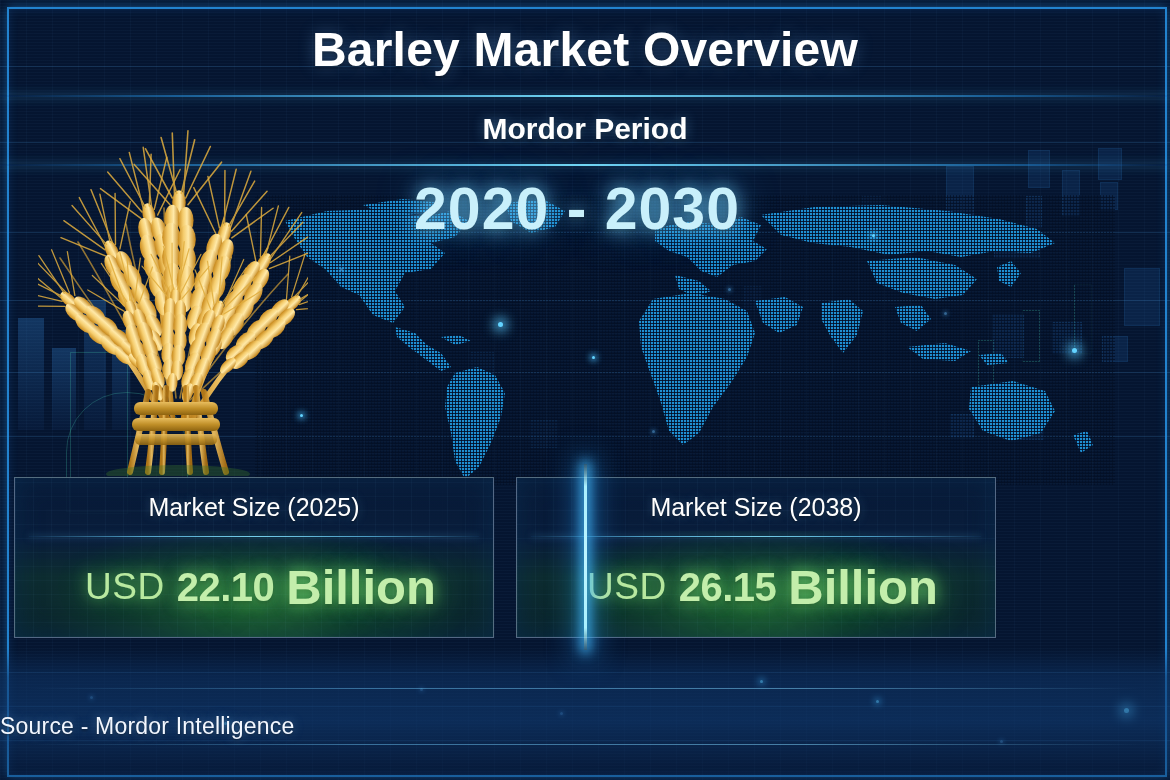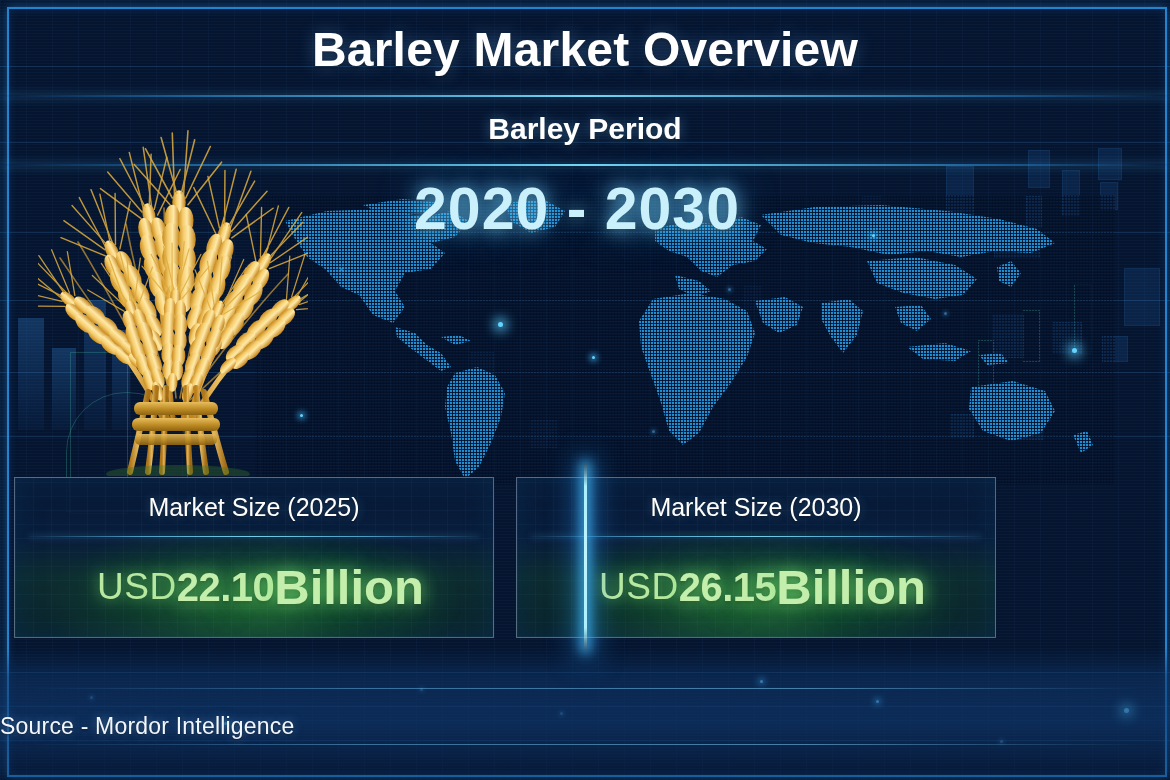--- a/index.html
+++ b/index.html
@@ -225,20 +225,21 @@
       rgba(130,225,255,0.9) 50%,
       rgba(100,200,245,0.75) 75%,
       rgba(60,150,215,0.10) 100%);
     box-shadow: 0 0 7px rgba(110,210,255,0.6);
   }
   .panel-value {
     flex: 1;
     display: flex;
     align-items: center;
     justify-content: center;
+    gap: 12px;
     margin-left: 13px;
   }
   .value-currency {
     color: #b9e9a0;
     font-size: 37px;
     font-weight: normal;
     letter-spacing: .5px;
     text-shadow: 0 0 14px rgba(120,230,110,0.75), 0 0 30px rgba(70,190,80,0.45);
   }
   .value-amount {
@@ -416,21 +417,21 @@
   </div>
 
   <div class="bg-layer bg-vgrid"></div>
   <div class="bg-layer bg-scanlines"></div>
 
   <div class="outer-frame"></div>
 
   <div class="title">Barley Market Overview</div>
   <div class="glow-rule" style="top:95px;"></div>
 
-  <div class="study-label">Barley Period</div>
+  <div class="study-label">Mordor Period</div>
   <div class="glow-rule" style="top:164px;"></div>
 
   <div class="study-years">2020 - 2030</div>
 
   <div class="wheat">
     <svg viewBox="0 0 270 380" aria-hidden="true">
       <defs>
         <linearGradient id="grainG" x1="0" y1="0" x2="1" y2="0">
           <stop offset="0%" stop-color="#c98a1c"></stop>
           <stop offset="32%" stop-color="#f5cd6e"></stop>
@@ -560,21 +561,21 @@
           <span class="value-amount">22.10</span>
           <span class="value-unit">Billion</span>
         </div>
       </div>
     </div>
 
     <div class="panel right">
       <div class="panel-glowbg"></div>
       <div class="panel-noise"></div>
       <div class="panel-inner">
-        <div class="panel-label">Market Size (2030)</div>
+        <div class="panel-label">Market Size (2038)</div>
         <div class="panel-divider"></div>
         <div class="panel-value">
           <span class="value-currency">USD</span>
           <span class="value-amount">26.15</span>
           <span class="value-unit">Billion</span>
         </div>
       </div>
     </div>
   </div>
 

